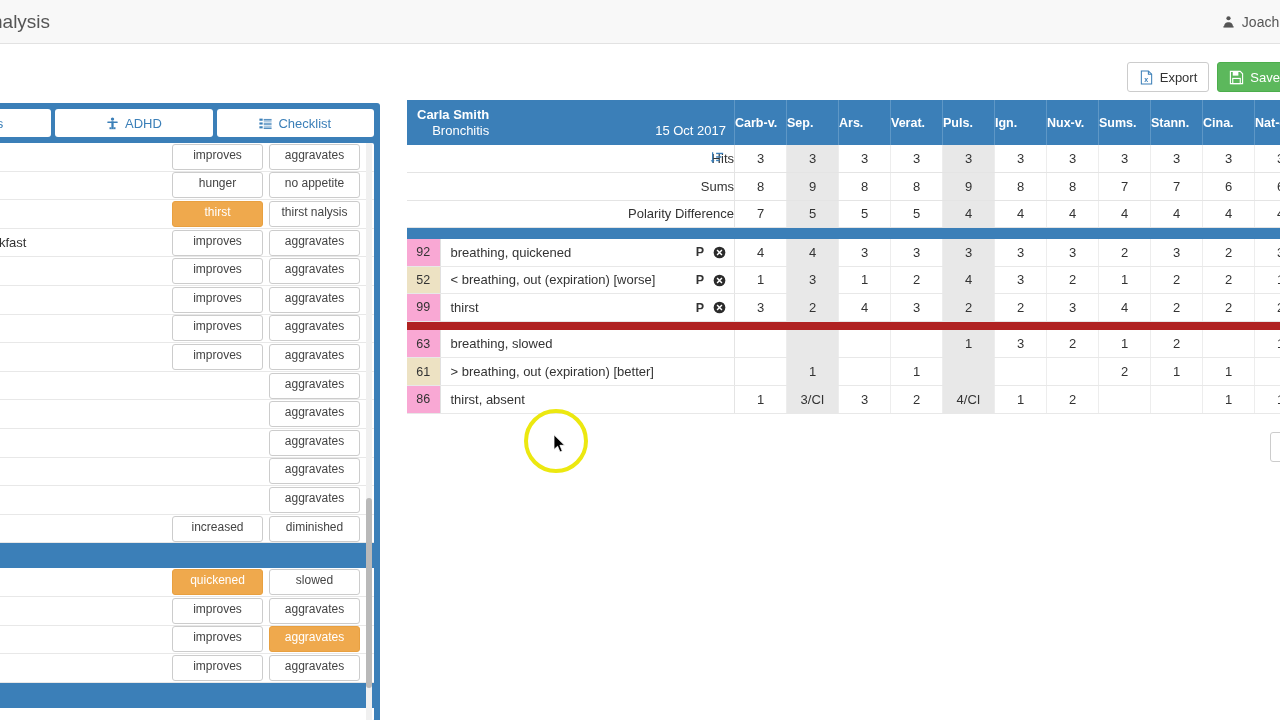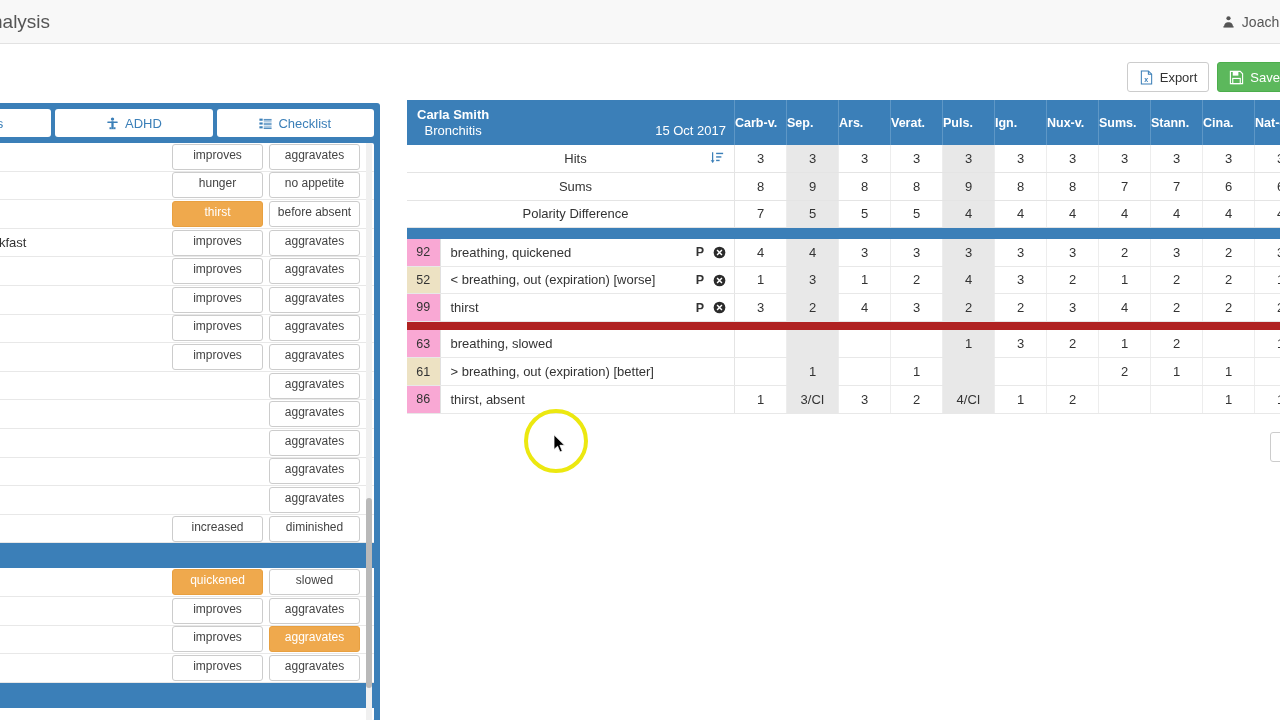--- a/index.html
+++ b/index.html
@@ -105,33 +105,33 @@
     border-collapse: collapse;
     font-size: 13px;
     background: #fff;
   }
   .table td, .table th { padding: 0; }
   .thead-row th {
     background: #3b7fb8; color: #fff; height: 45px;
     font-weight: bold; font-size: 12.5px;
     border-right: 1px solid #5e97c6; vertical-align: middle;
   }
-  .th-patient { text-align: center; padding: 0 8px 0 10px !important; }
+  .th-patient { text-align: right; padding: 0 8px 0 10px !important; }
   .patient-flex { display: flex; justify-content: space-between; align-items: flex-end; }
   .pname { font-size: 13px; font-weight: bold; line-height: 16px; }
   .pdiag { font-size: 13px; font-weight: normal; line-height: 16px; }
   .pdate { font-size: 13px; font-weight: normal; line-height: 16px; }
   .th-rem { width: 52px; text-align: left; }
 
   .sum-row td {
     height: 27.5px; border-bottom: 1px solid #e4e4e4;
     border-right: 1px solid #ededed; text-align: center; color: #333;
   }
   .sum-row td.lbl {
-    text-align: center; padding-left: 10px !important;
+    text-align: right; padding-left: 10px !important;
     border-right: 1px solid #e4e4e4;
     position: relative;
   }
   .sort-ico { position: absolute; right: 10px; top: 6px; width:14px; height:14px; }
   .hl { background: #e8e8e8; }
 
   .sep-row td { padding: 0; }
   .sep-blue { height: 11px; background: #3b7fb8; }
   .sep-red  { height: 9px;  background: #b02222; }
 
@@ -255,21 +255,21 @@
           <div class="pill-slot">
             <div class="pill">no appetite</div>
           </div>
         </div>
         <div class="srow">
           <div class="srow-label">nk</div>
           <div class="pill-slot">
             <div class="pill on">thirst</div>
           </div>
           <div class="pill-slot">
-            <div class="pill">before absent</div>
+            <div class="pill">thirst nalysis</div>
           </div>
         </div>
         <div class="srow">
           <div class="srow-label">mpty, before breakfast</div>
           <div class="pill-slot">
             <div class="pill">improves</div>
           </div>
           <div class="pill-slot">
             <div class="pill">aggravates</div>
           </div>

